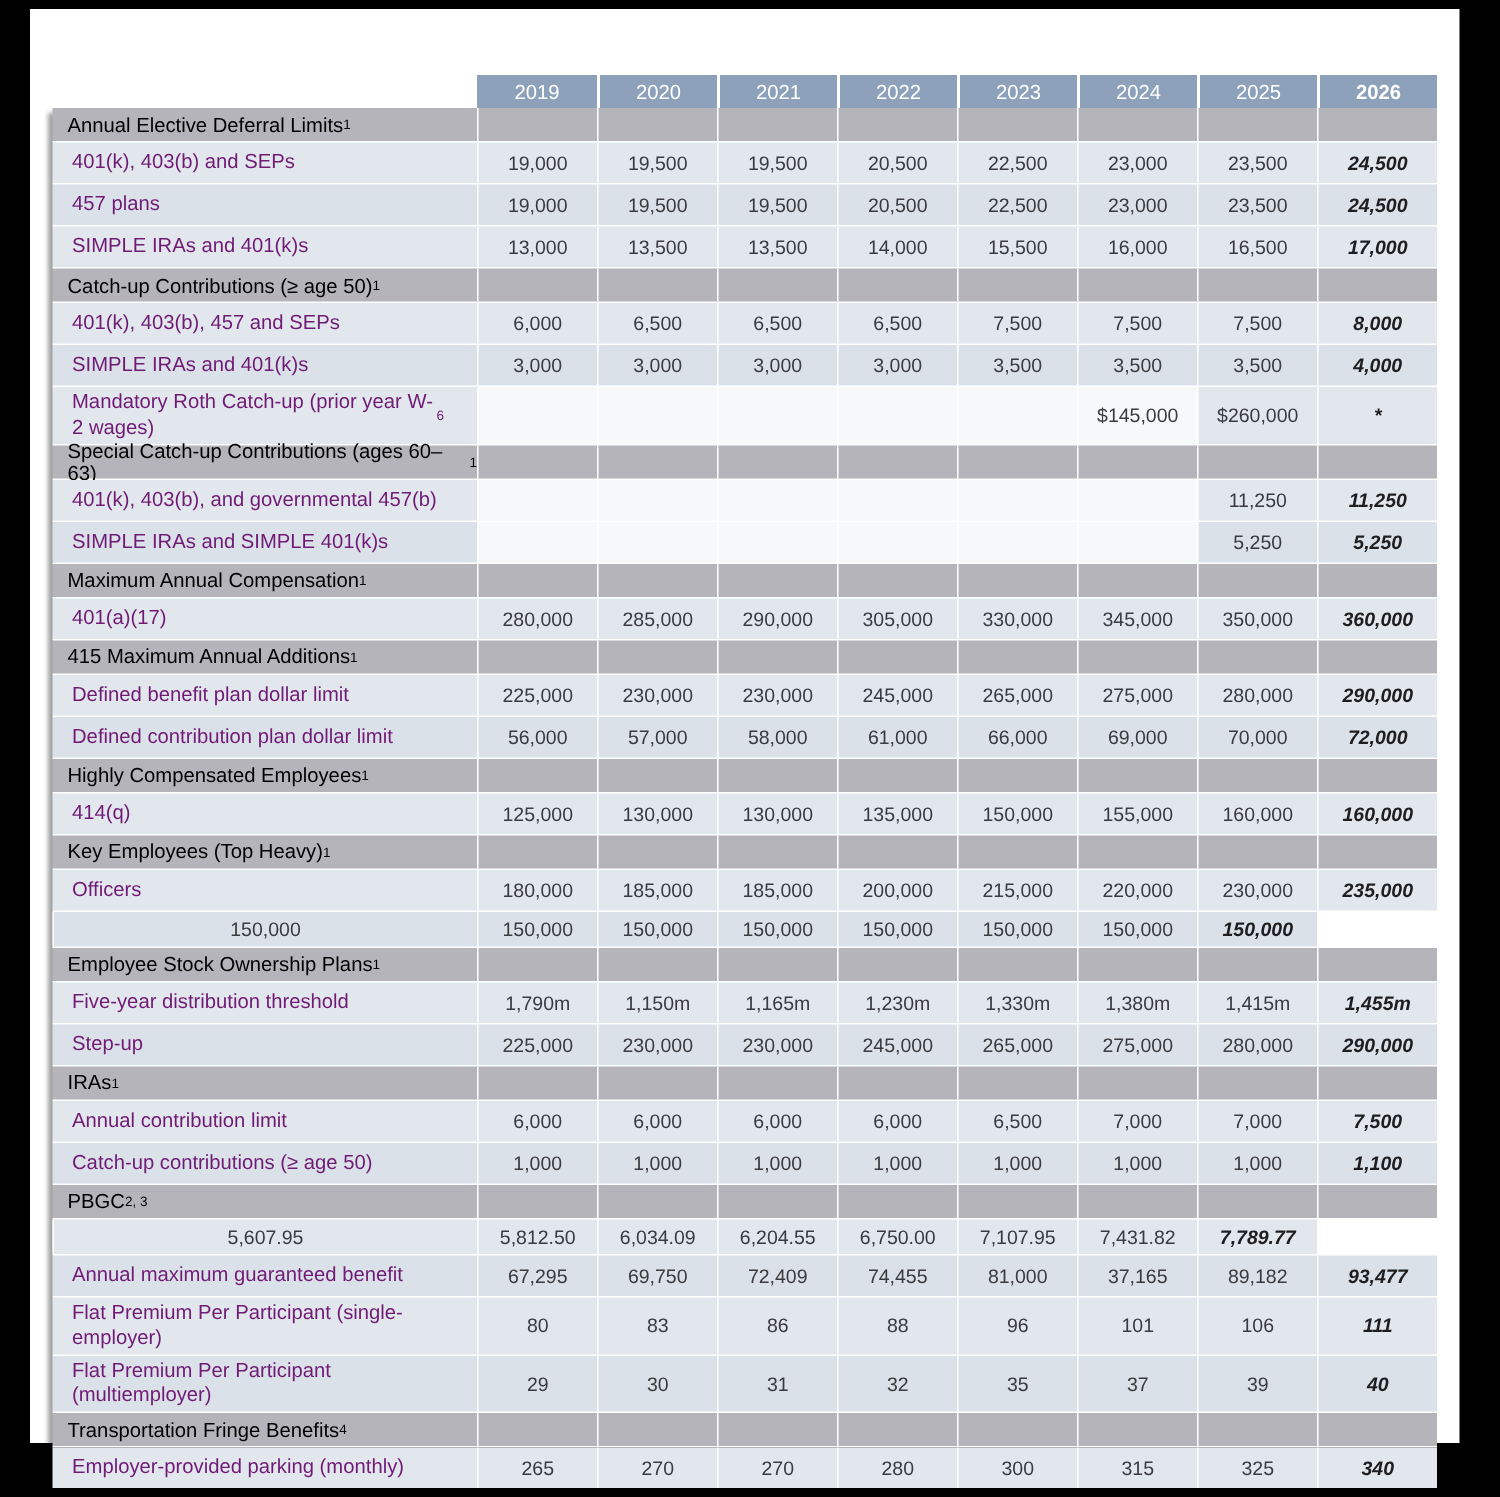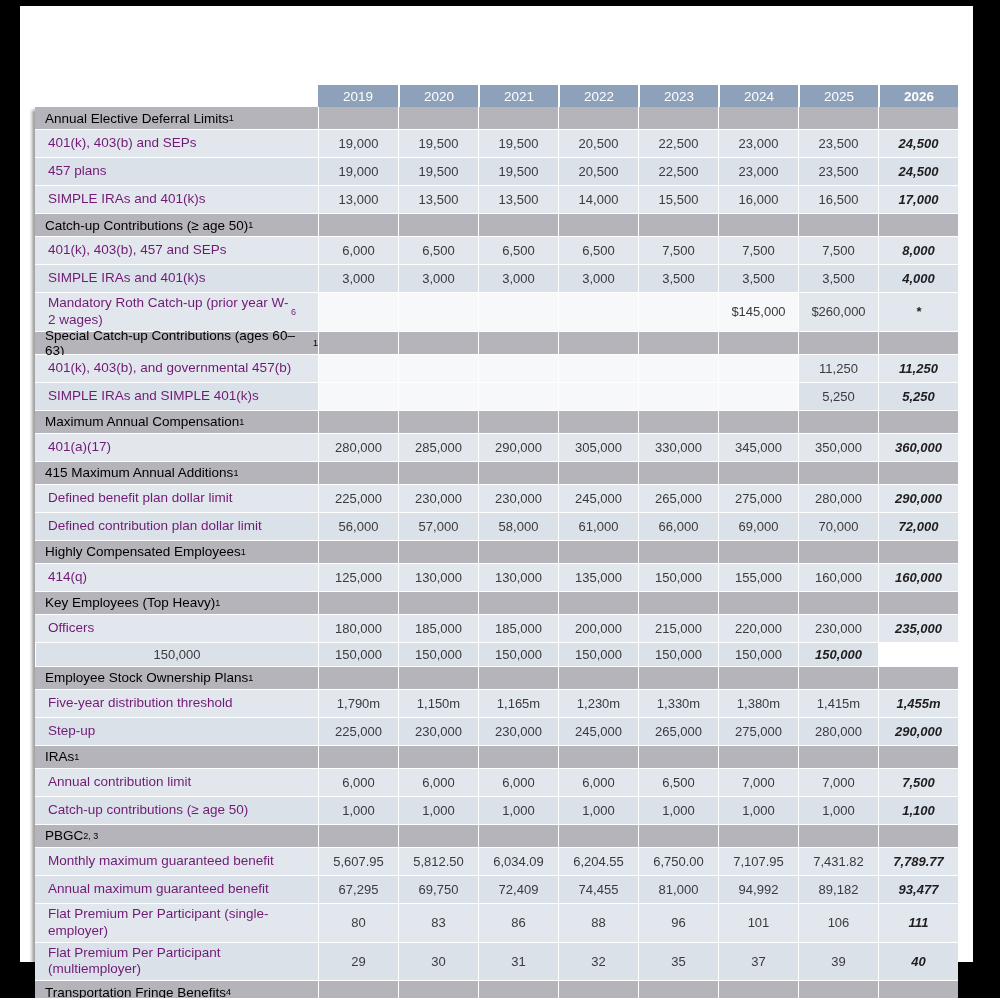--- a/index.html
+++ b/index.html
@@ -29,21 +29,20 @@
   .row:first-child{border-top:none;}
   
   .hdr-row .corner{background:transparent;}
   .hdr-row .ycell{
     background:var(--hdr,#8da1bb);
     color:#fff;
     font-size:13.5px;
     height:22px;
     display:flex;align-items:center;justify-content:center;
     border-left:2px solid #fff;
-    margin-top:35px;
   }
   .hdr-row .ycell:nth-child(2){border-left:none;}
   
   .tbl-body{
     box-shadow:-3px 3px 3px rgba(0,0,0,0.38);
   }
   .section .label{
     background:var(--sec,#b6b4bb);
     font-weight:normal;
     color:#000000;
@@ -388,38 +387,37 @@
           <div class="cell"></div>
           <div class="cell"></div>
           <div class="cell"></div>
           <div class="cell"></div>
           <div class="cell"></div>
           <div class="cell"></div>
           <div class="cell"></div>
           <div class="cell"></div>
         </div>
         <div class="row data light">
-          <div class="label">Monthly maximum guaranteed benefit</div>
           <div class="cell">5,607.95</div>
           <div class="cell">5,812.50</div>
           <div class="cell">6,034.09</div>
           <div class="cell">6,204.55</div>
           <div class="cell">6,750.00</div>
           <div class="cell">7,107.95</div>
           <div class="cell">7,431.82</div>
           <div class="cell last">7,789.77</div>
         </div>
         <div class="row data dark">
           <div class="label">Annual maximum guaranteed benefit</div>
           <div class="cell">67,295</div>
           <div class="cell">69,750</div>
           <div class="cell">72,409</div>
           <div class="cell">74,455</div>
           <div class="cell">81,000</div>
-          <div class="cell">94,992</div>
+          <div class="cell">37,165</div>
           <div class="cell">89,182</div>
           <div class="cell last">93,477</div>
         </div>
         <div class="row data light">
           <div class="label">Flat Premium Per Participant (single-employer)</div>
           <div class="cell">80</div>
           <div class="cell">83</div>
           <div class="cell">86</div>
           <div class="cell">88</div>
           <div class="cell">96</div>

